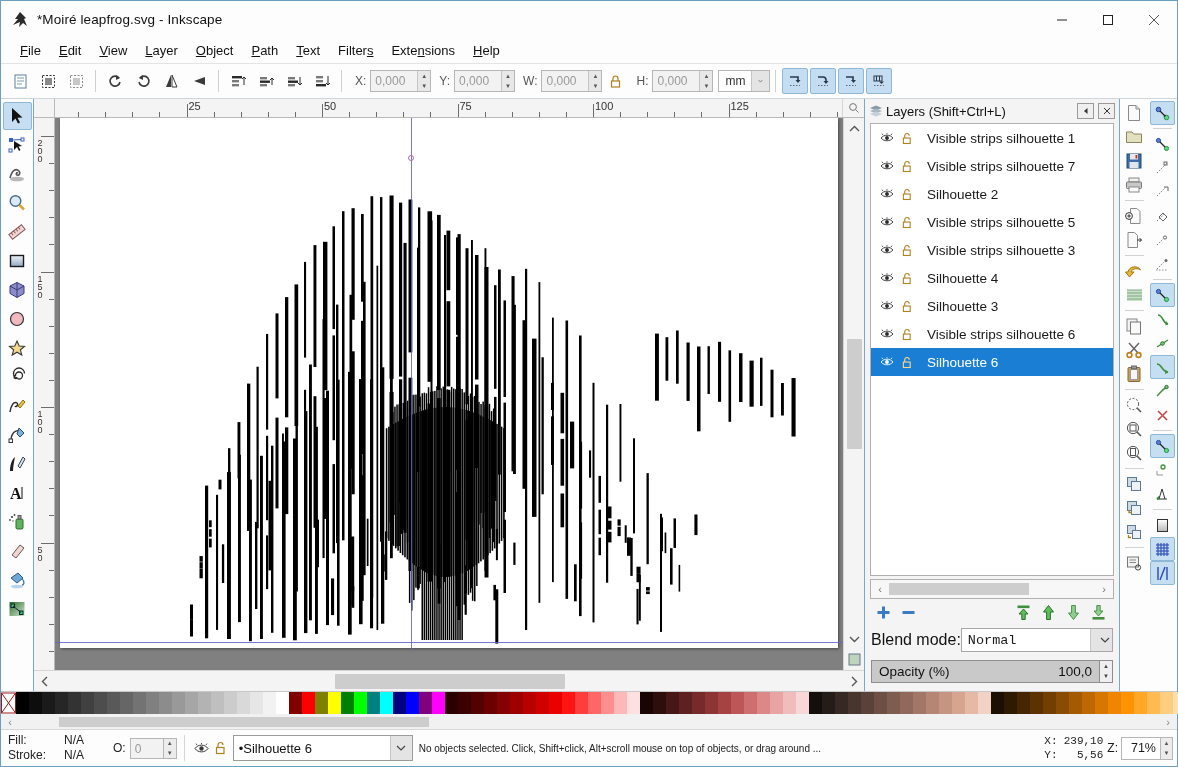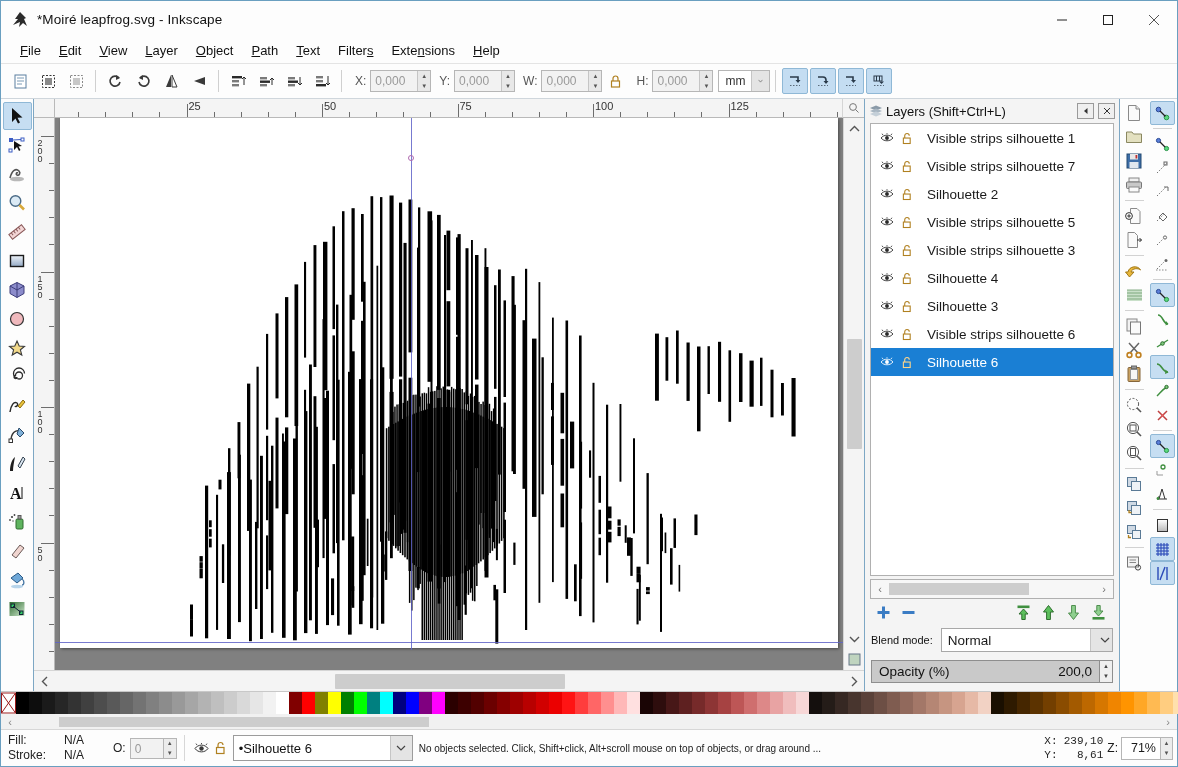--- a/index.html
+++ b/index.html
@@ -108,23 +108,23 @@
   .lname { font-size:13.5px; margin-left:10px; }
   .dock-scroll { height:20px; margin:3px 5px 0; border:1px solid #b0b0b0; background:#f7f7f7;
                  display:flex; align-items:center; flex:none; }
   .dock-scroll .arr { width:18px; text-align:center; font-size:11px; color:#777; }
   .dock-scroll .tr { flex:1; height:12px; position:relative; }
   .dock-scroll .th { position:absolute; left:0; top:0; height:12px; width:68%; background:#cdcdcd; }
   .layerbtns { height:26px; display:flex; align-items:center; padding:0 7px; flex:none; }
   .lbtn { width:22px; height:22px; display:flex; align-items:center; justify-content:center;
           margin-right:3px; }
   .blendrow { height:30px; display:flex; align-items:center; padding:0 6px; flex:none; }
-  .blendlabel { font-size:11px; color:#111; margin-right:8px; }
+  .blendlabel { font-size:16px; color:#111; margin-right:0; }
   .blendsel { flex:1; height:24px; border:1px solid #a8a8a8; background:#fff; display:flex;
-              align-items:center; }
+              align-items:center;font-family:Liberation Mono, monospace; }
   .blendsel span { padding-left:6px; font-size:13.5px; }
   .blendsel .dd { margin-left:auto; width:22px; height:22px; background:#e4e4e4;
                   border-left:1px solid #c5c5c5; display:flex; align-items:center; justify-content:center; }
   .opacityrow { height:28px; display:flex; align-items:center; padding:0 6px 0 6px; margin-top:2px; flex:none; }
   .opbar { flex:1; height:23px; background:#c9c9c9; border:1px solid #8e8e8e; display:flex;
            align-items:center; justify-content:space-between; padding:0 7px; }
   .opbar span { font-size:13.5px; color:#111; }
   .opspin { width:13px; height:23px; border:1px solid #8e8e8e; border-left:0; background:#efefef;
             display:flex; flex-direction:column; }
   .opspin div { flex:1; display:flex; align-items:center; justify-content:center; font-size:6px; color:#444; }
@@ -1155,21 +1155,21 @@
             <svg width="10" height="6" viewBox="0 0 10 6">
                 <path d="M1 1 L5 5 L9 1" fill="none" stroke="#444" stroke-width="1.2"></path>
               </svg>
           </span>
         </div>
       </div>
 
       <div class="opacityrow">
         <div class="opbar">
           <span>Opacity (%)</span>
-          <span>200,0</span>
+          <span>100,0</span>
         </div>
         <div class="opspin">
             <div>▲</div>
             <div>▼</div>
           </div>
       </div>
       <div style="height:6px"></div>
     </div>
 
     <div class="rbar first">
@@ -1596,21 +1596,21 @@
       </div>
     </div>
     <div class="statusmsg">No objects selected. Click, Shift+click, Alt+scroll mouse on top of objects, or drag around ...</div>
     <div class="coords">
       <div>
           <span class="k">X:</span>
           <span class="v">239,10</span>
         </div>
       <div>
           <span class="k">Y:</span>
-          <span class="v">8,61</span>
+          <span class="v">5,56</span>
         </div>
     </div>
     <div class="zoomgrp">
       <span class="zl">Z:</span>
       <span class="zbox">71%</span>
       <span class="zarr">
           <div>▲</div>
           <div>▼</div>
         </span>
     </div>

